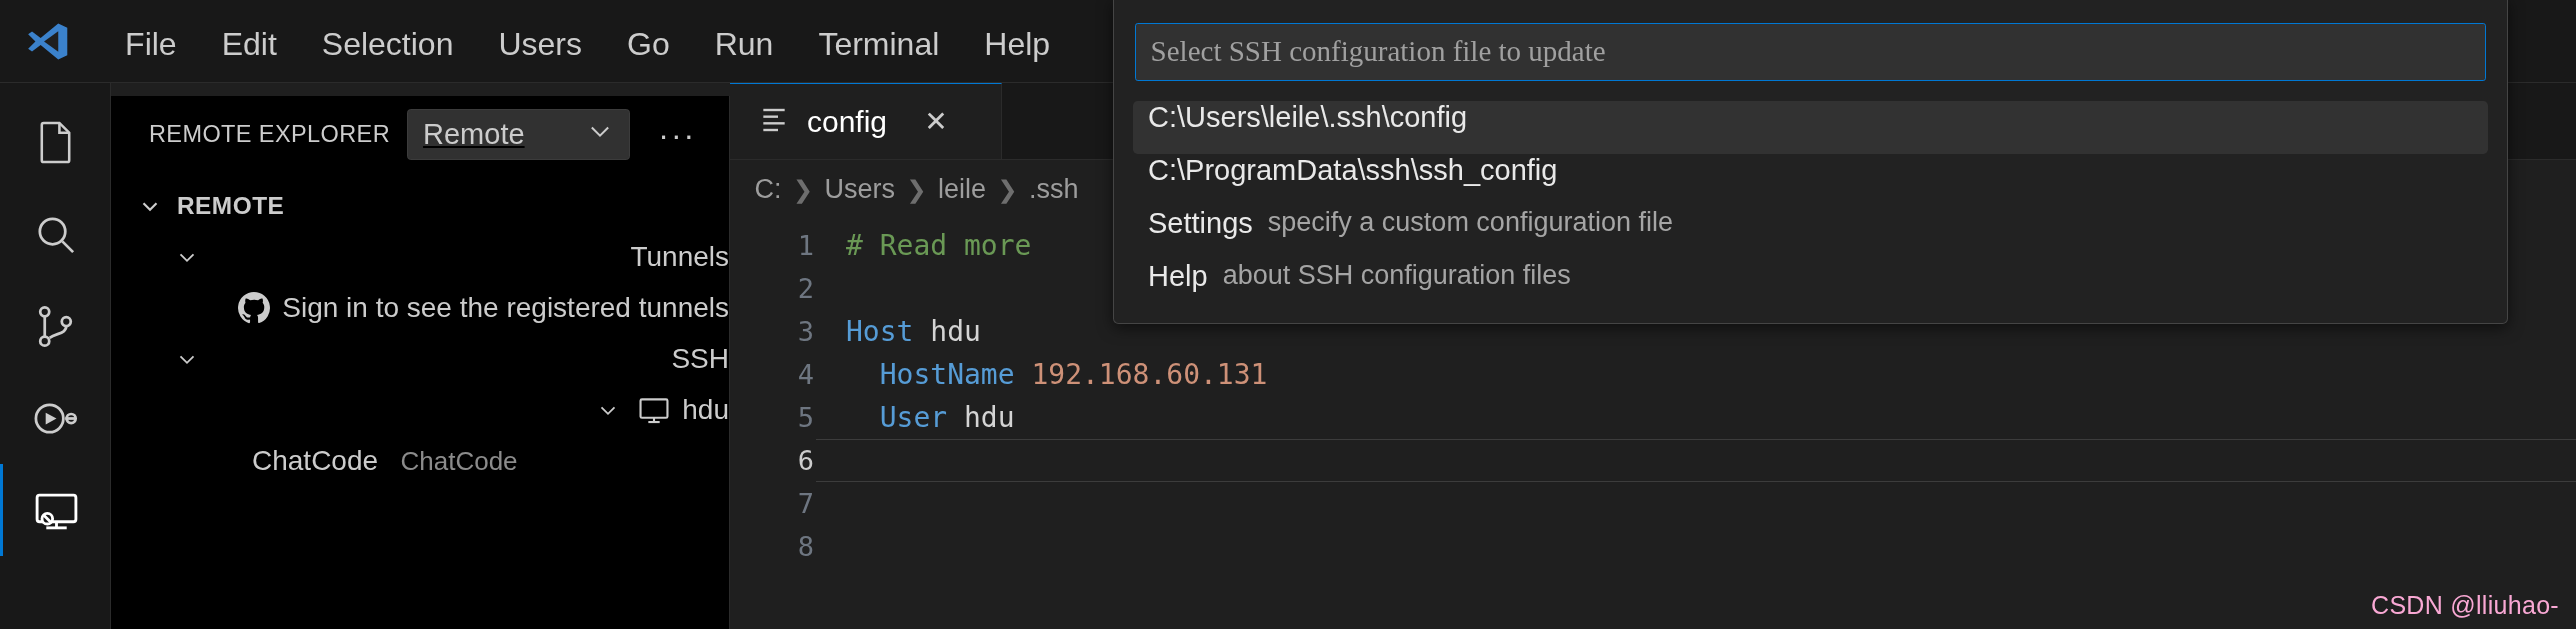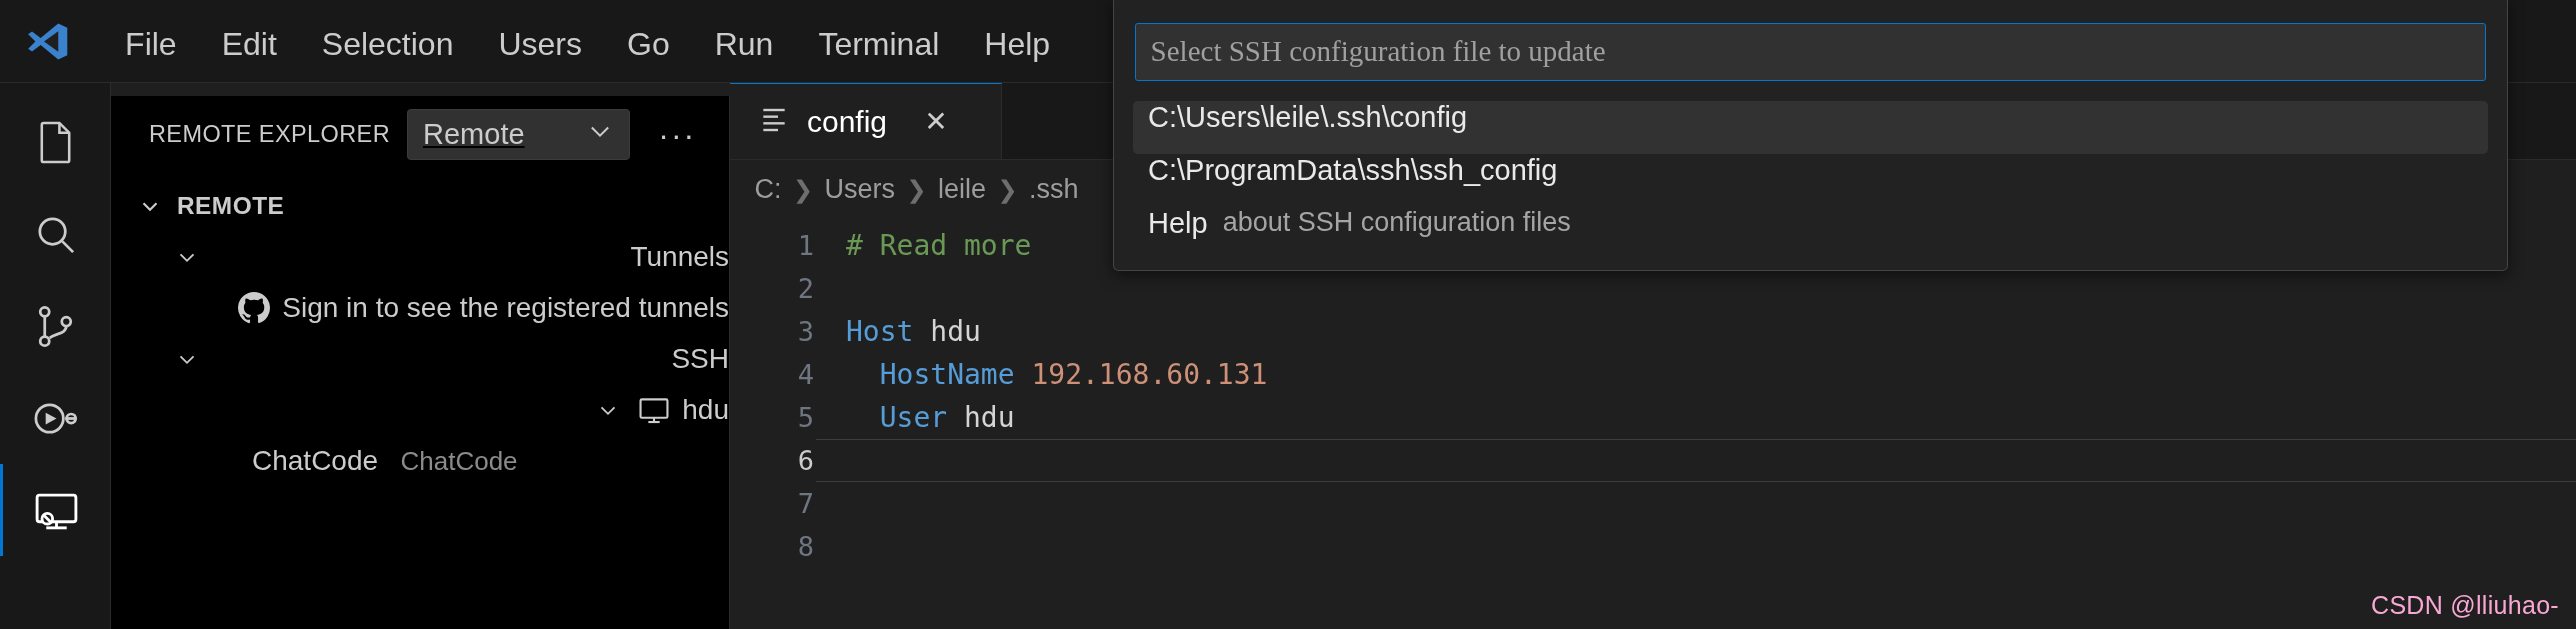--- a/index.html
+++ b/index.html
@@ -458,20 +458,24 @@
       <input class="qp-input" type="text" value="" placeholder="Select SSH configuration file to update" style="">
     </div>
     <div class="qp-list">
       <div class="qp-row selected">
         <span class="qp-label-strong">C:\Users\leile\.ssh\config</span>
       </div>
       <div class="qp-row">
         <span class="qp-label-strong">C:\ProgramData\ssh\ssh_config</span>
       </div>
       <div class="qp-row">
+        <span class="qp-label-strong">Settings</span>
+        <span class="qp-detail">specify a custom configuration file</span>
+      </div>
+      <div class="qp-row">
         <span class="qp-label-strong">Help</span>
         <span class="qp-detail">about SSH configuration files</span>
       </div>
     </div>
   </div>
 
   <div class="watermark">CSDN @lliuhao-</div>
 
 </div>
 

